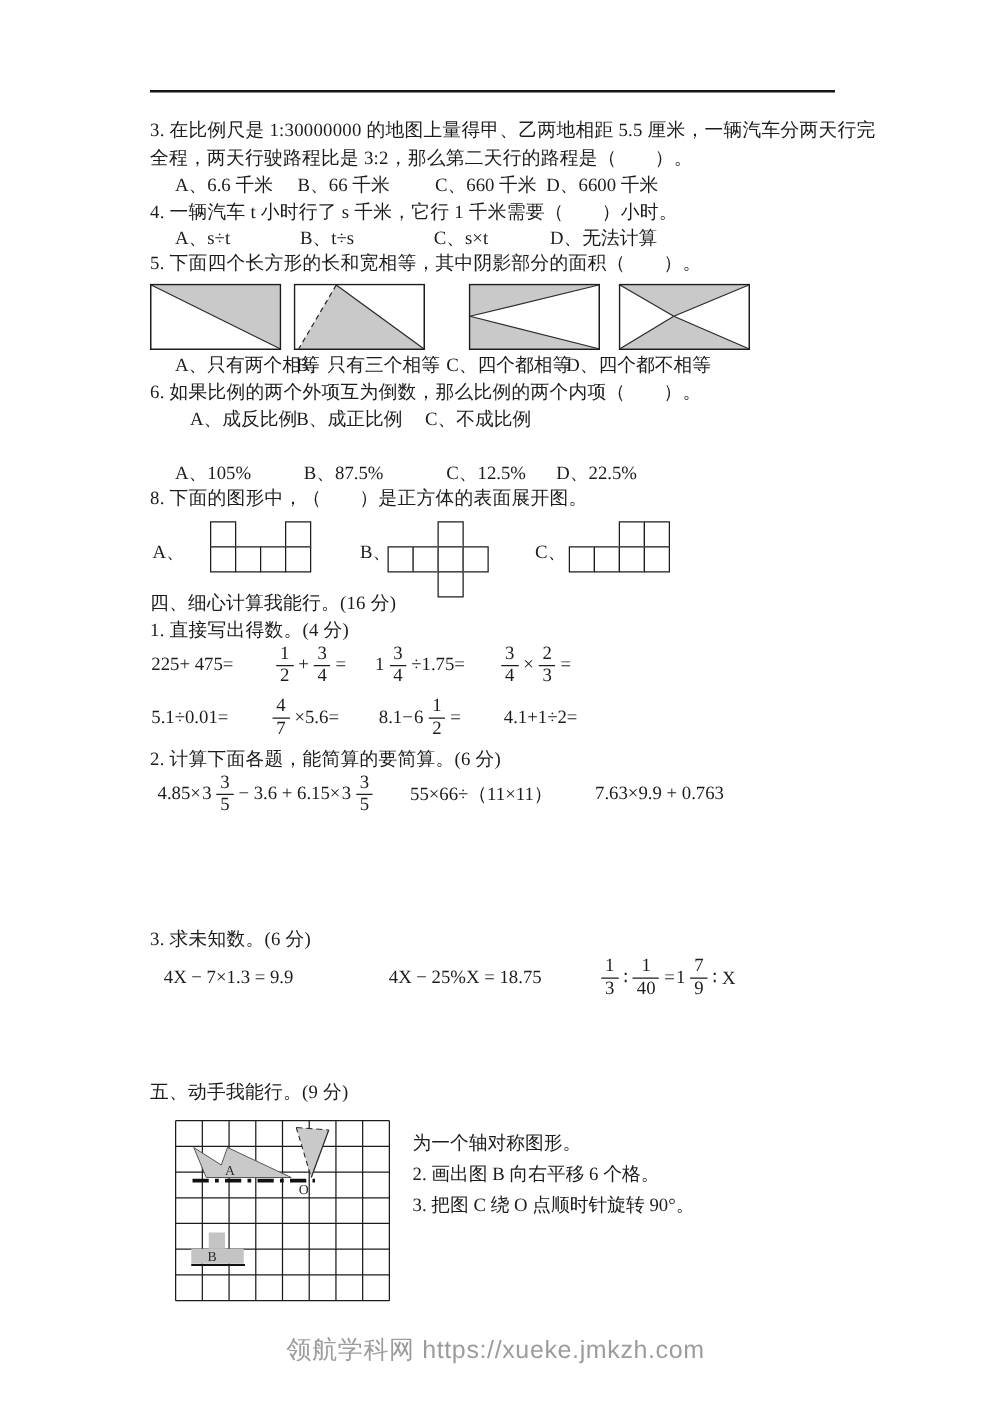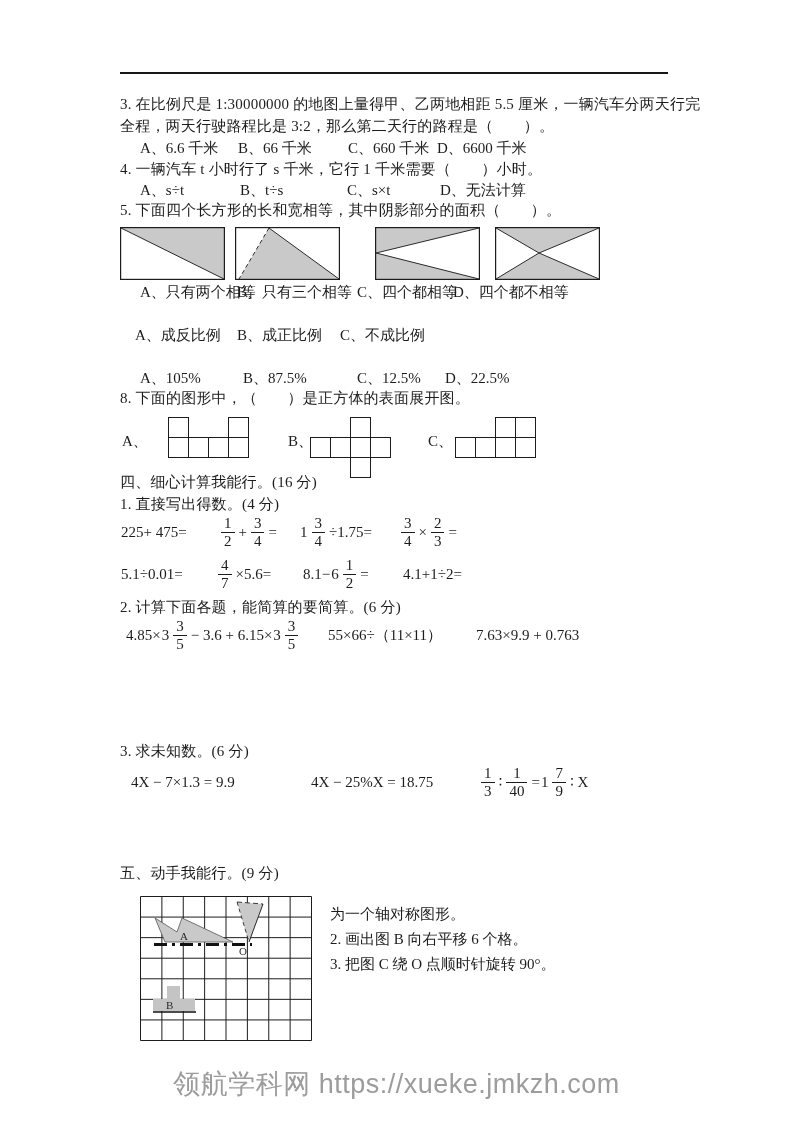--- a/index.html
+++ b/index.html
@@ -22,21 +22,21 @@
   .mixw{margin-right:1px;}
   
   .net{position:absolute;}
   .net-cell{position:absolute;width:21px;height:21px;box-sizing:border-box;
     border:1px solid #1c1c1c;background:#ffffff;}
   .netlabel{position:absolute;white-space:nowrap;}
   
   svg{display:block;}
   .figlabel{font-family:"Liberation Serif","DejaVu Serif",serif;}
   .footer{position:absolute;left:0;top:1066px;width:793px;text-align:center;
-    font-family:"Liberation Sans","DejaVu Sans",sans-serif;font-size:27px;color:#9c9c9c;letter-spacing:0.5px;}
+    font-family:"Liberation Sans","DejaVu Sans",sans-serif;font-size:20px;color:#9c9c9c;letter-spacing:0.5px;}
 </style>
 </head>
 <body>
 
 <div id="page">
 
   <div class="toprule"></div>
 
   <div class="line" style="top:95px">3. 在比例尺是 1:30000000 的地图上量得甲、乙两地相距 5.5 厘米，一辆汽车分两天行完</div>
   <div class="line" style="top:117px">全程，两天行驶路程比是 3:2，那么第二天行的路程是（　　）。</div>
@@ -93,22 +93,23 @@
     </svg>
   </div>
 
   <div class="optrow" style="top:283px">
     <span style="left:140px">A、只有两个相等</span>
     <span style="left:237px">B、只有三个相等</span>
     <span style="left:357px">C、四个都相等</span>
     <span style="left:453px">D、四个都不相等</span>
   </div>
 
+  <div class="line" style="top:304px">6. 如果比例的两个外项互为倒数，那么比例的两个内项（　　）。</div>
   <div class="optrow" style="top:326px">
-    <span style="left:135px">A、成反比例</span>
+    <span style="left:152px">A、成反比例</span>
     <span style="left:237px">B、成正比例</span>
     <span style="left:340px">C、不成比例</span>
   </div>
 
   <div class="optrow" style="top:369px">
     <span style="left:140px">A、105%</span>
     <span style="left:243px">B、87.5%</span>
     <span style="left:357px">C、12.5%</span>
     <span style="left:445px">D、22.5%</span>
   </div>

